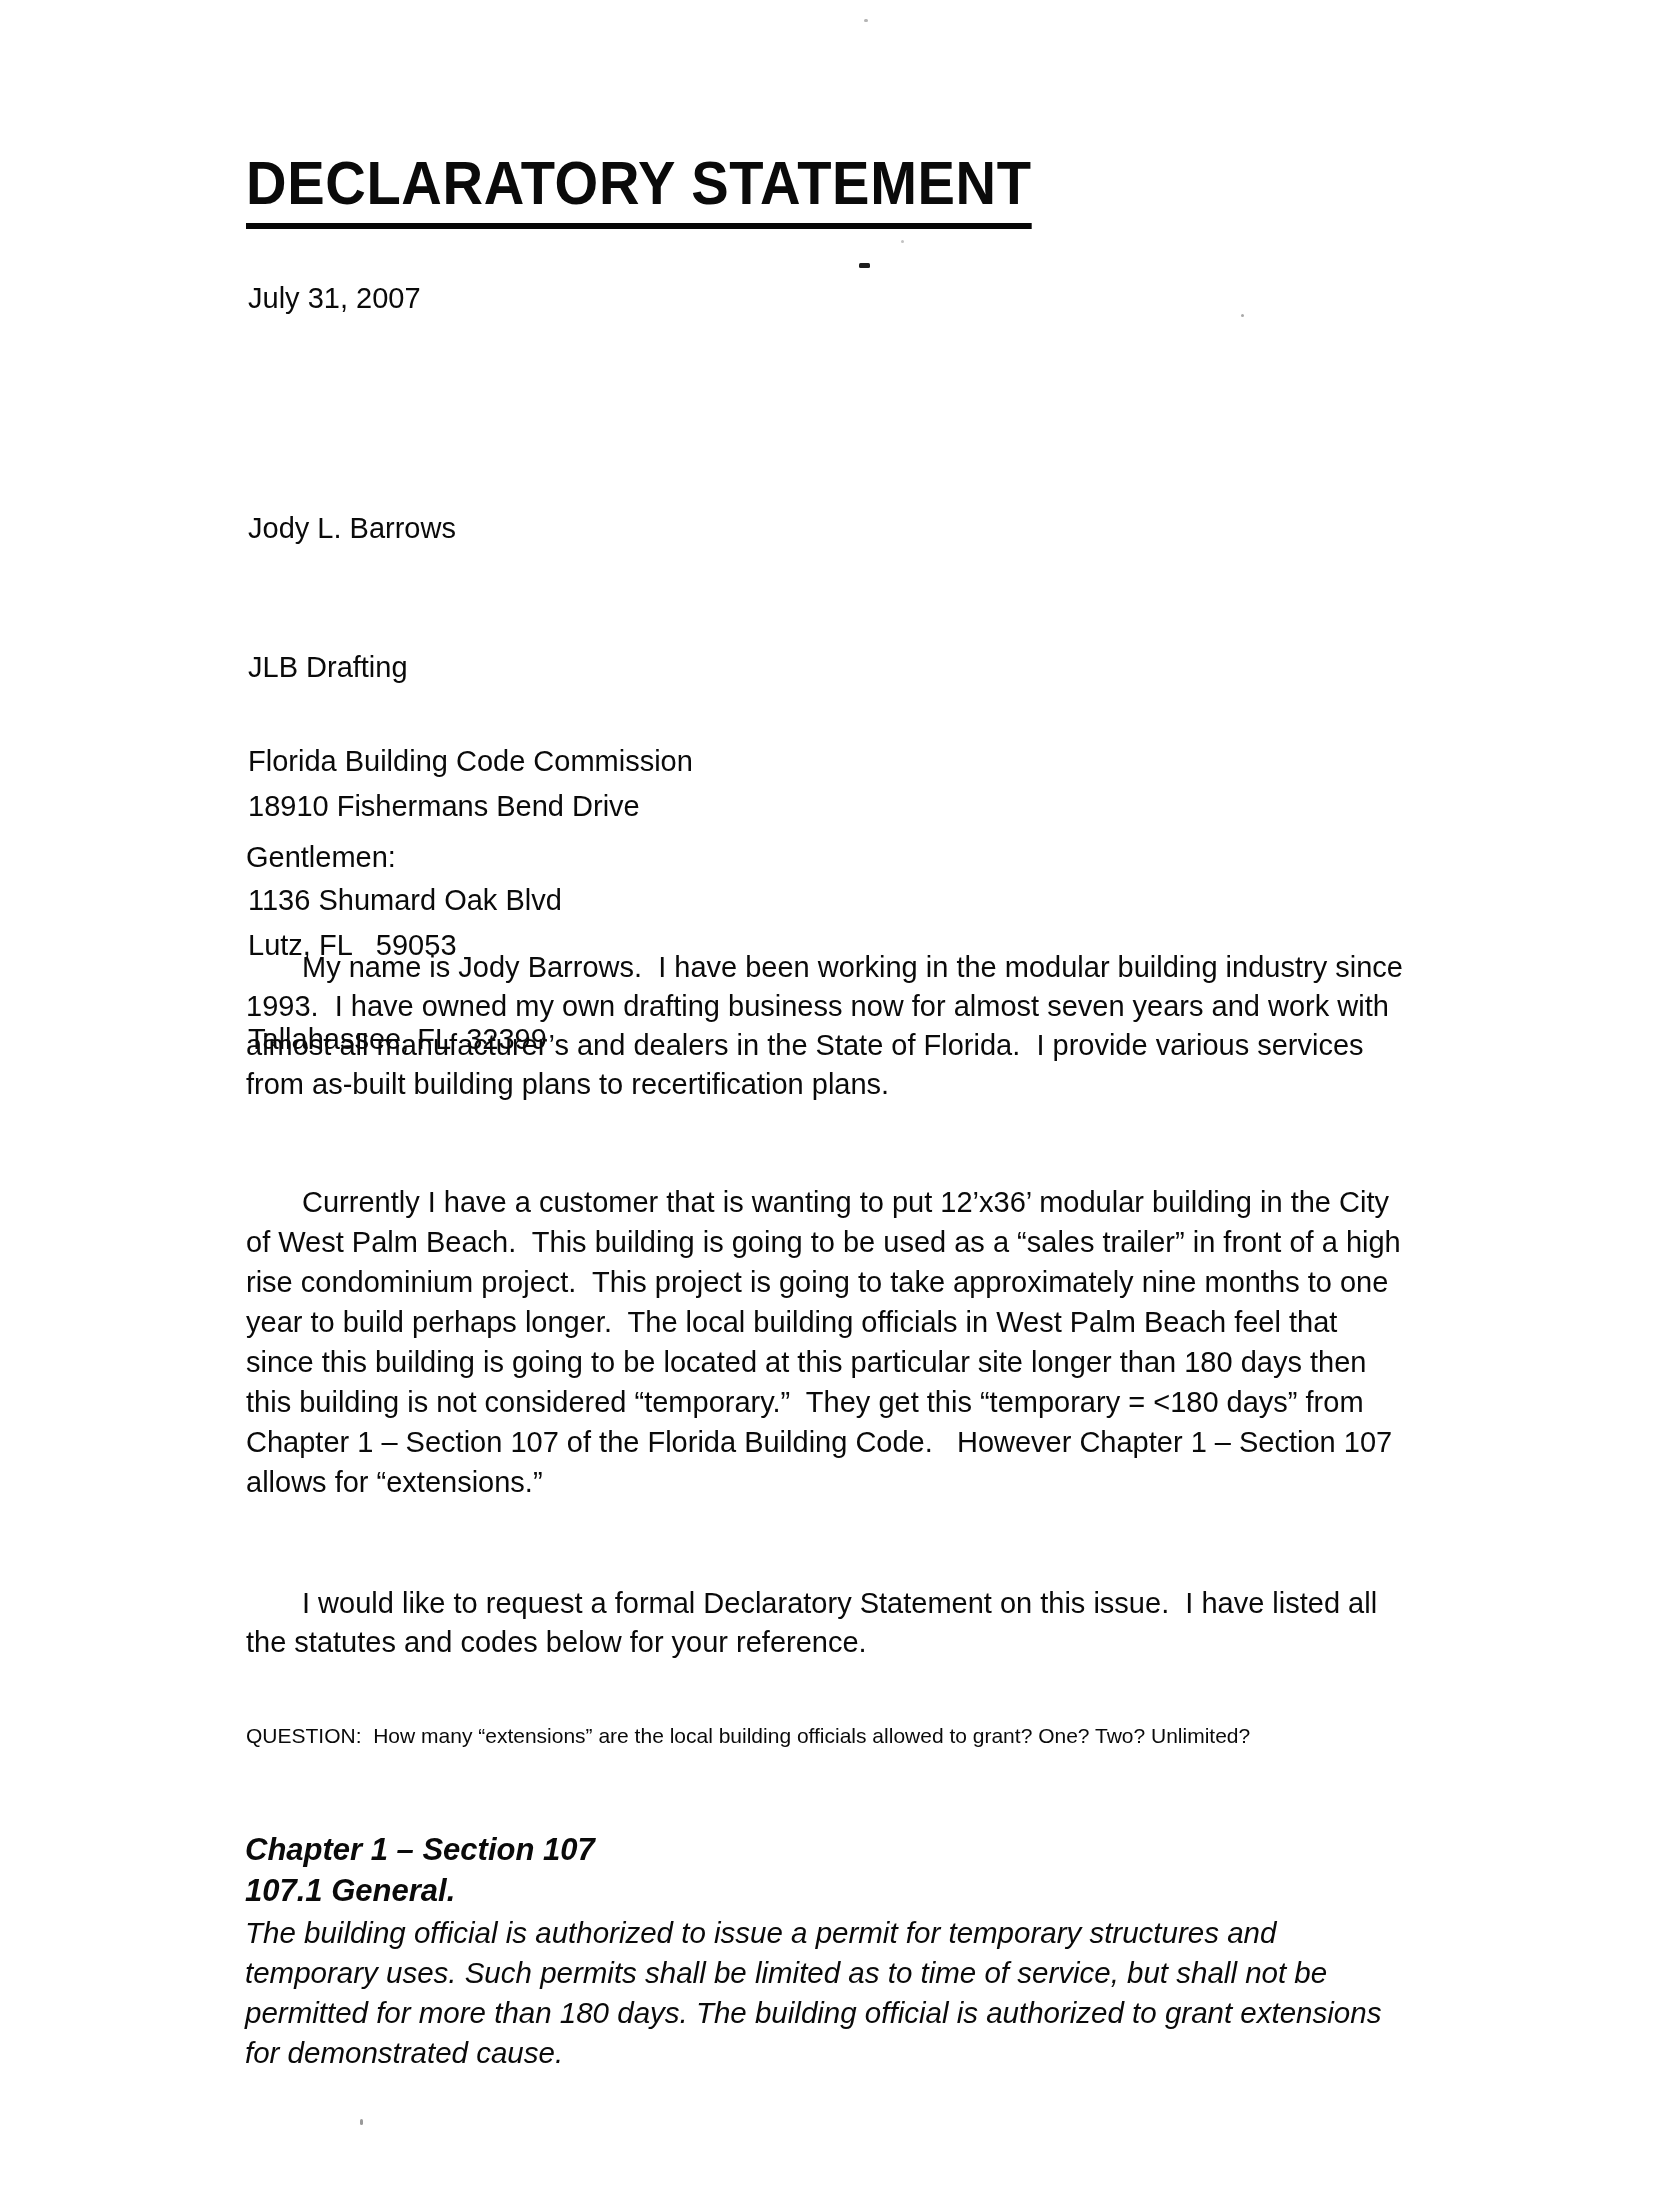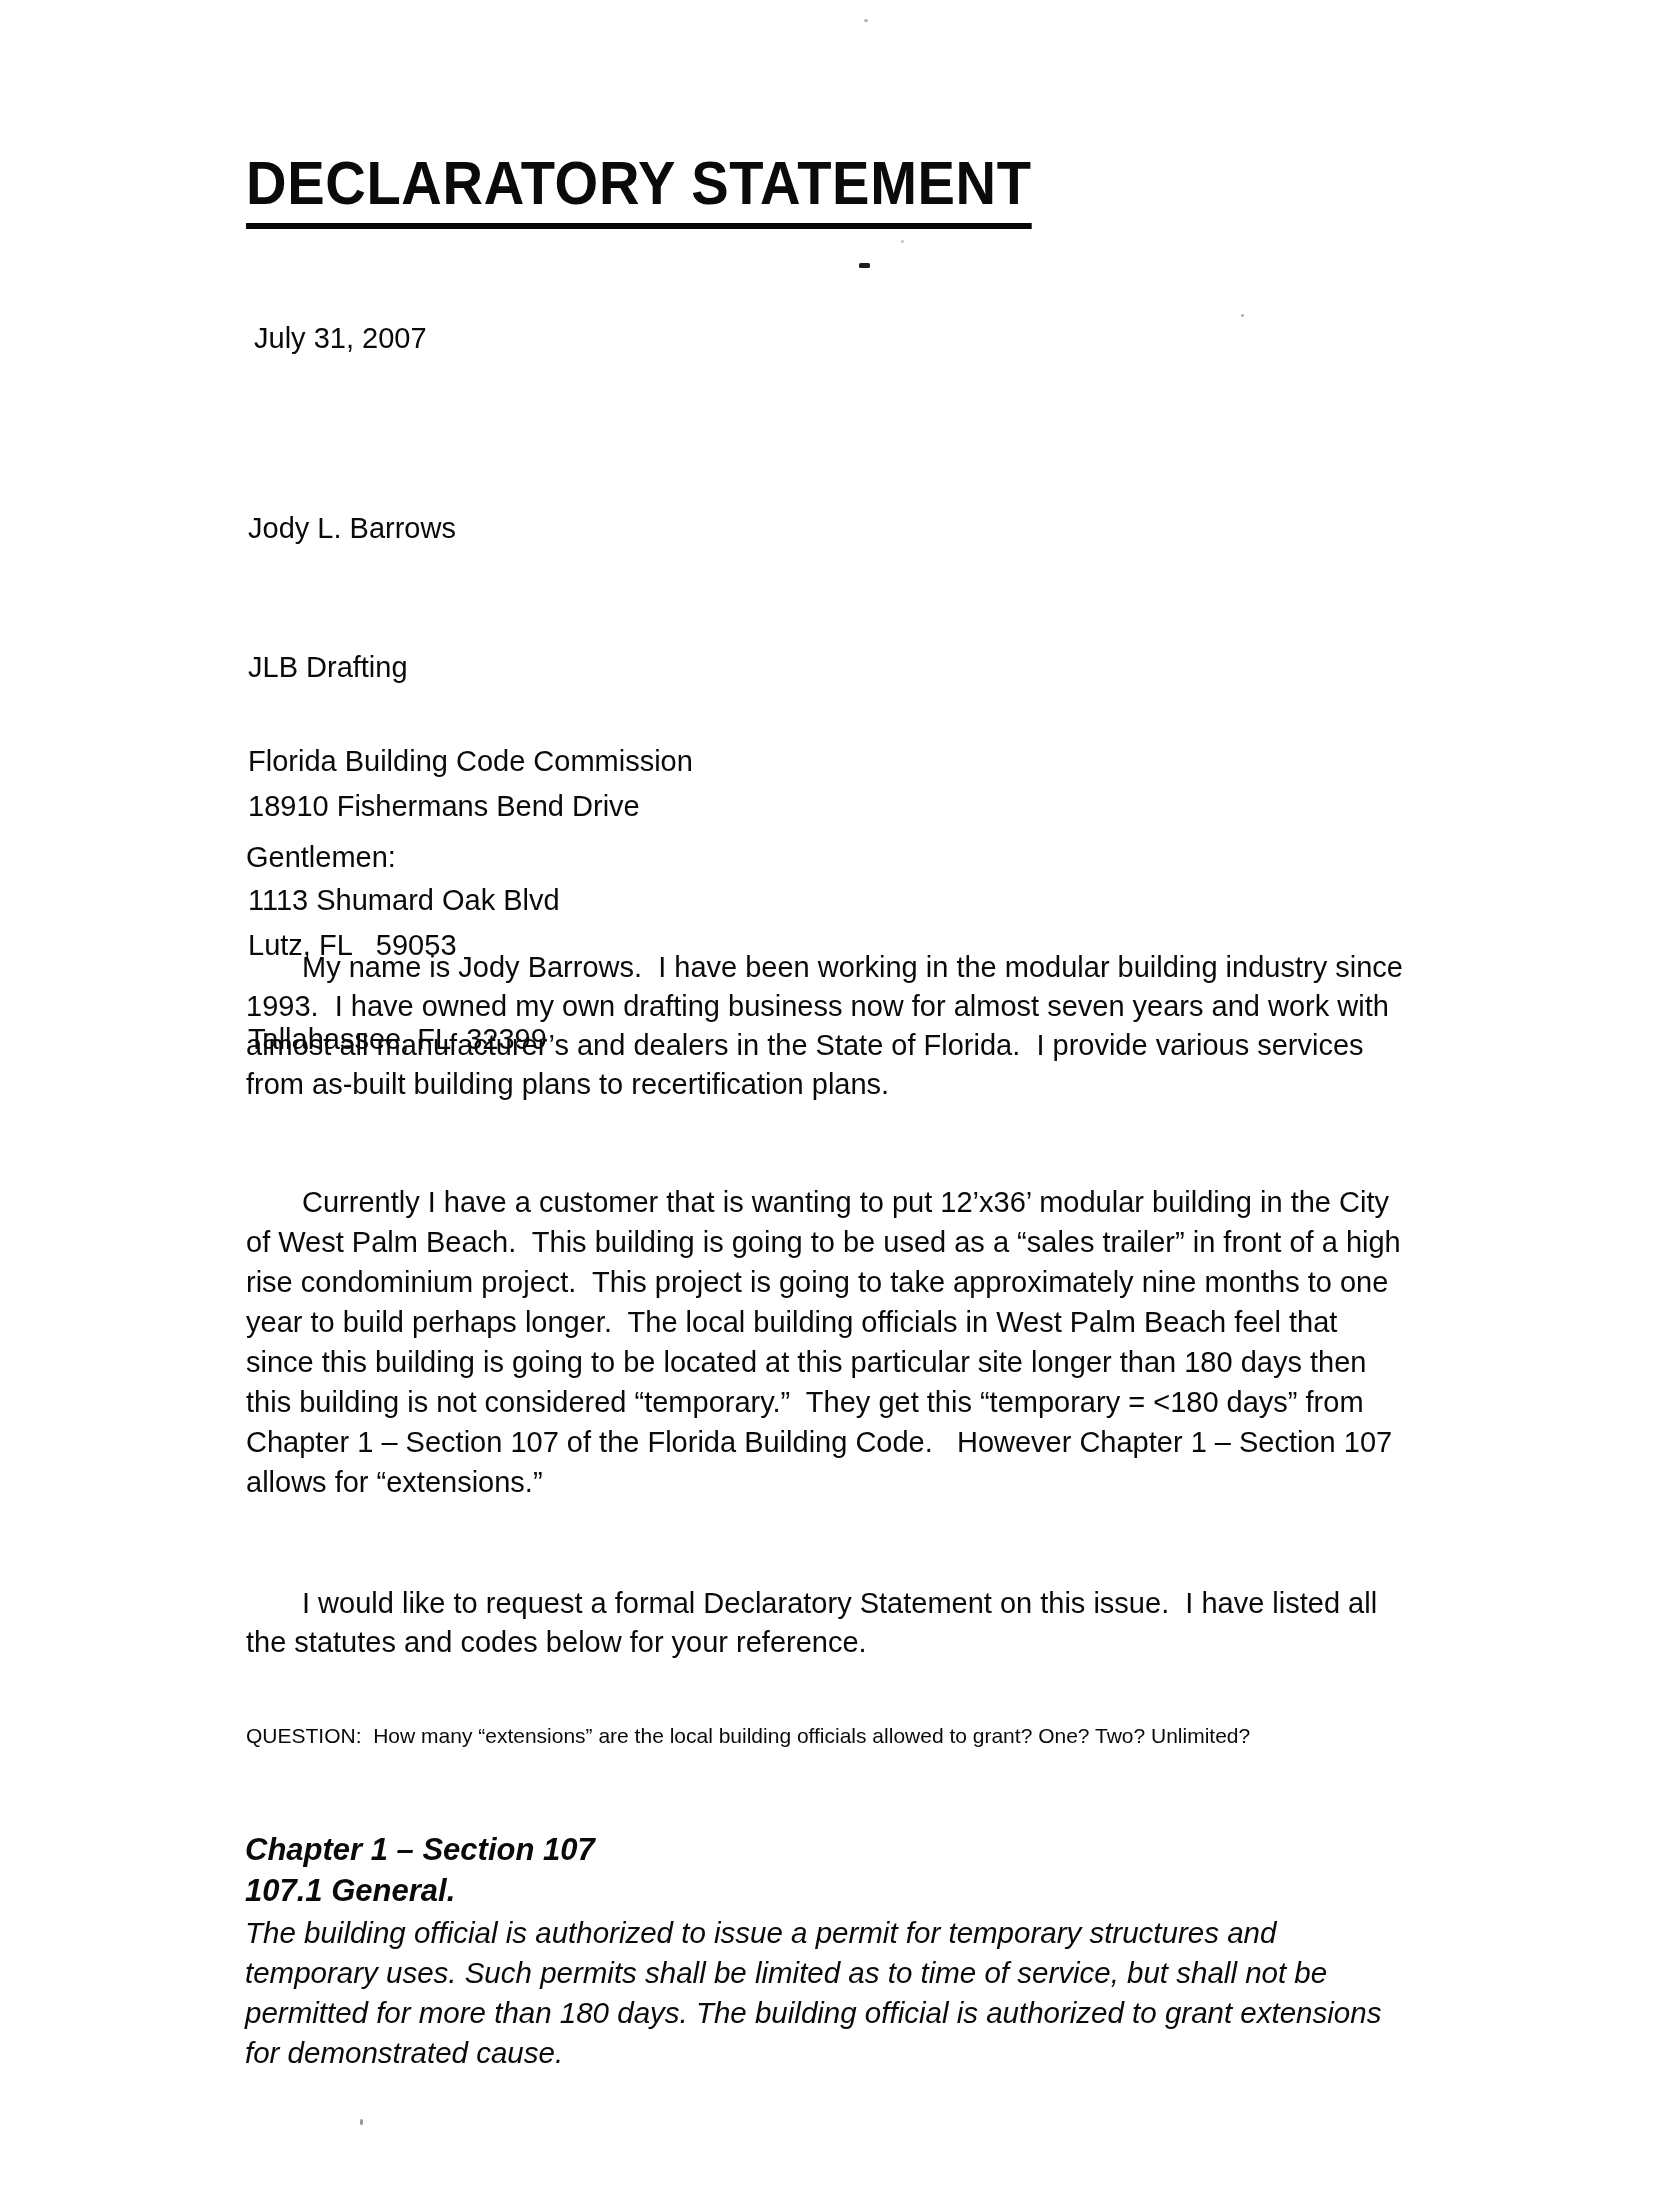--- a/index.html
+++ b/index.html
@@ -36,21 +36,21 @@
     border-bottom: 6.7px solid #060606;
     padding-bottom: 5.2px;
   }
 
   
   .txt {
     font-size: 29px;
     line-height: 37px;
     white-space: pre-wrap;
   }
-  .date-line   { left: 254px; top: 280px; margin-top: 40px; }
+  .date-line   { left: 248px; top: 280px; }
   .addr        { left: 248px; top: 408px; }
   .addr2       { left: 248px; top: 641px; }
   .addr .line, .addr2 .line { display: block; margin-top: 28px; }
 
   .salutation  { left: 246px; top: 839px; }
 
   .para {
     left: 246px;
     width: 1158px;
     font-size: 29px;
@@ -117,21 +117,21 @@
 
   <div class="abs txt addr">
     <span class="line">Jody L. Barrows</span>
     <span class="line">JLB Drafting</span>
     <span class="line">18910 Fishermans Bend Drive</span>
     <span class="line">Lutz, FL   59053</span>
   </div>
 
   <div class="abs txt addr2">
     <span class="line">Florida Building Code Commission</span>
-    <span class="line">1113 Shumard Oak Blvd</span>
+    <span class="line">1136 Shumard Oak Blvd</span>
     <span class="line">Tallahassee, FL  32399</span>
   </div>
 
   <div class="abs txt salutation">Gentlemen:</div>
 
   <p class="abs para para-1">My name is Jody Barrows.  I have been working in the modular building industry since 1993.  I have owned my own drafting business now for almost seven years and work with almost all manufacturer’s and dealers in the State of Florida.  I provide various services from as-built building plans to recertification plans.</p>
 
   <p class="abs para para-2">Currently I have a customer that is wanting to put 12’x36’ modular building in the City of West Palm Beach.  This building is going to be used as a “sales trailer” in front of a high rise condominium project.  This project is going to take approximately nine months to one year to build perhaps longer.  The local building officials in West Palm Beach feel that since this building is going to be located at this particular site longer than 180 days then this building is not considered “temporary.”  They get this “temporary = &lt;180 days” from Chapter 1 – Section 107 of the Florida Building Code.   However Chapter 1 – Section 107 allows for “extensions.”</p>
 
   <p class="abs para para-3">I would like to request a formal Declaratory Statement on this issue.  I have listed all the statutes and codes below for your reference.</p>

